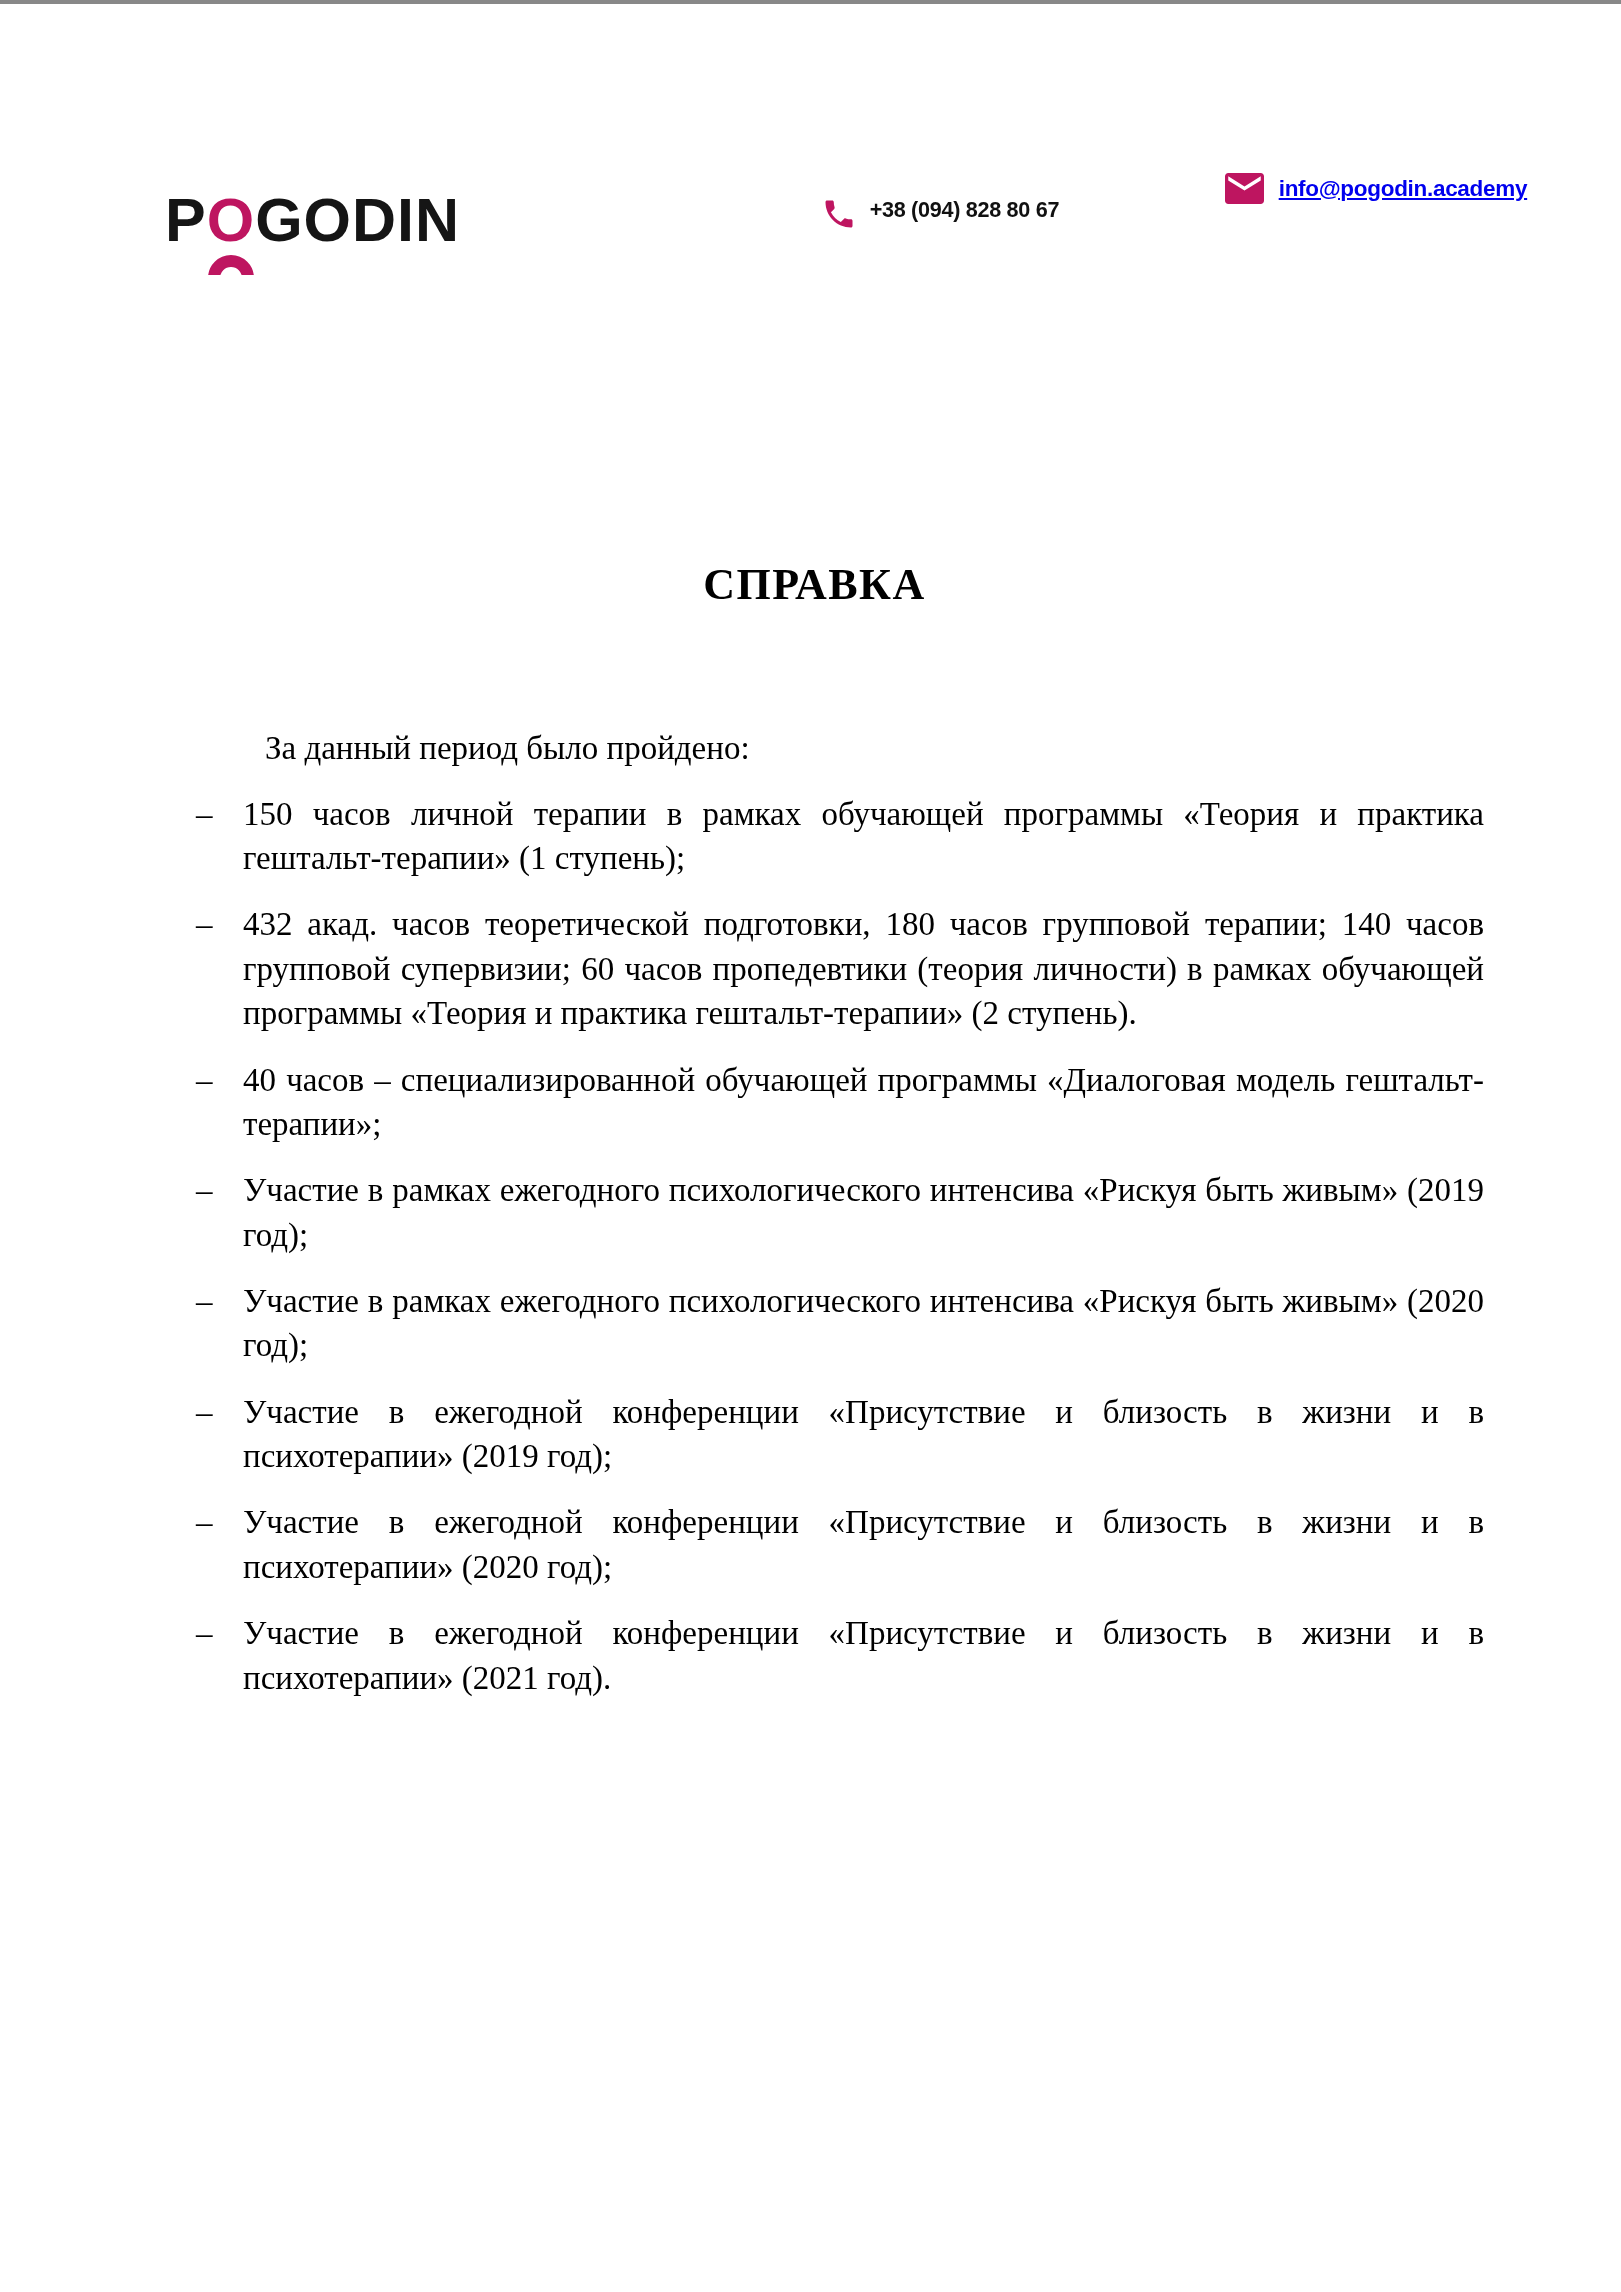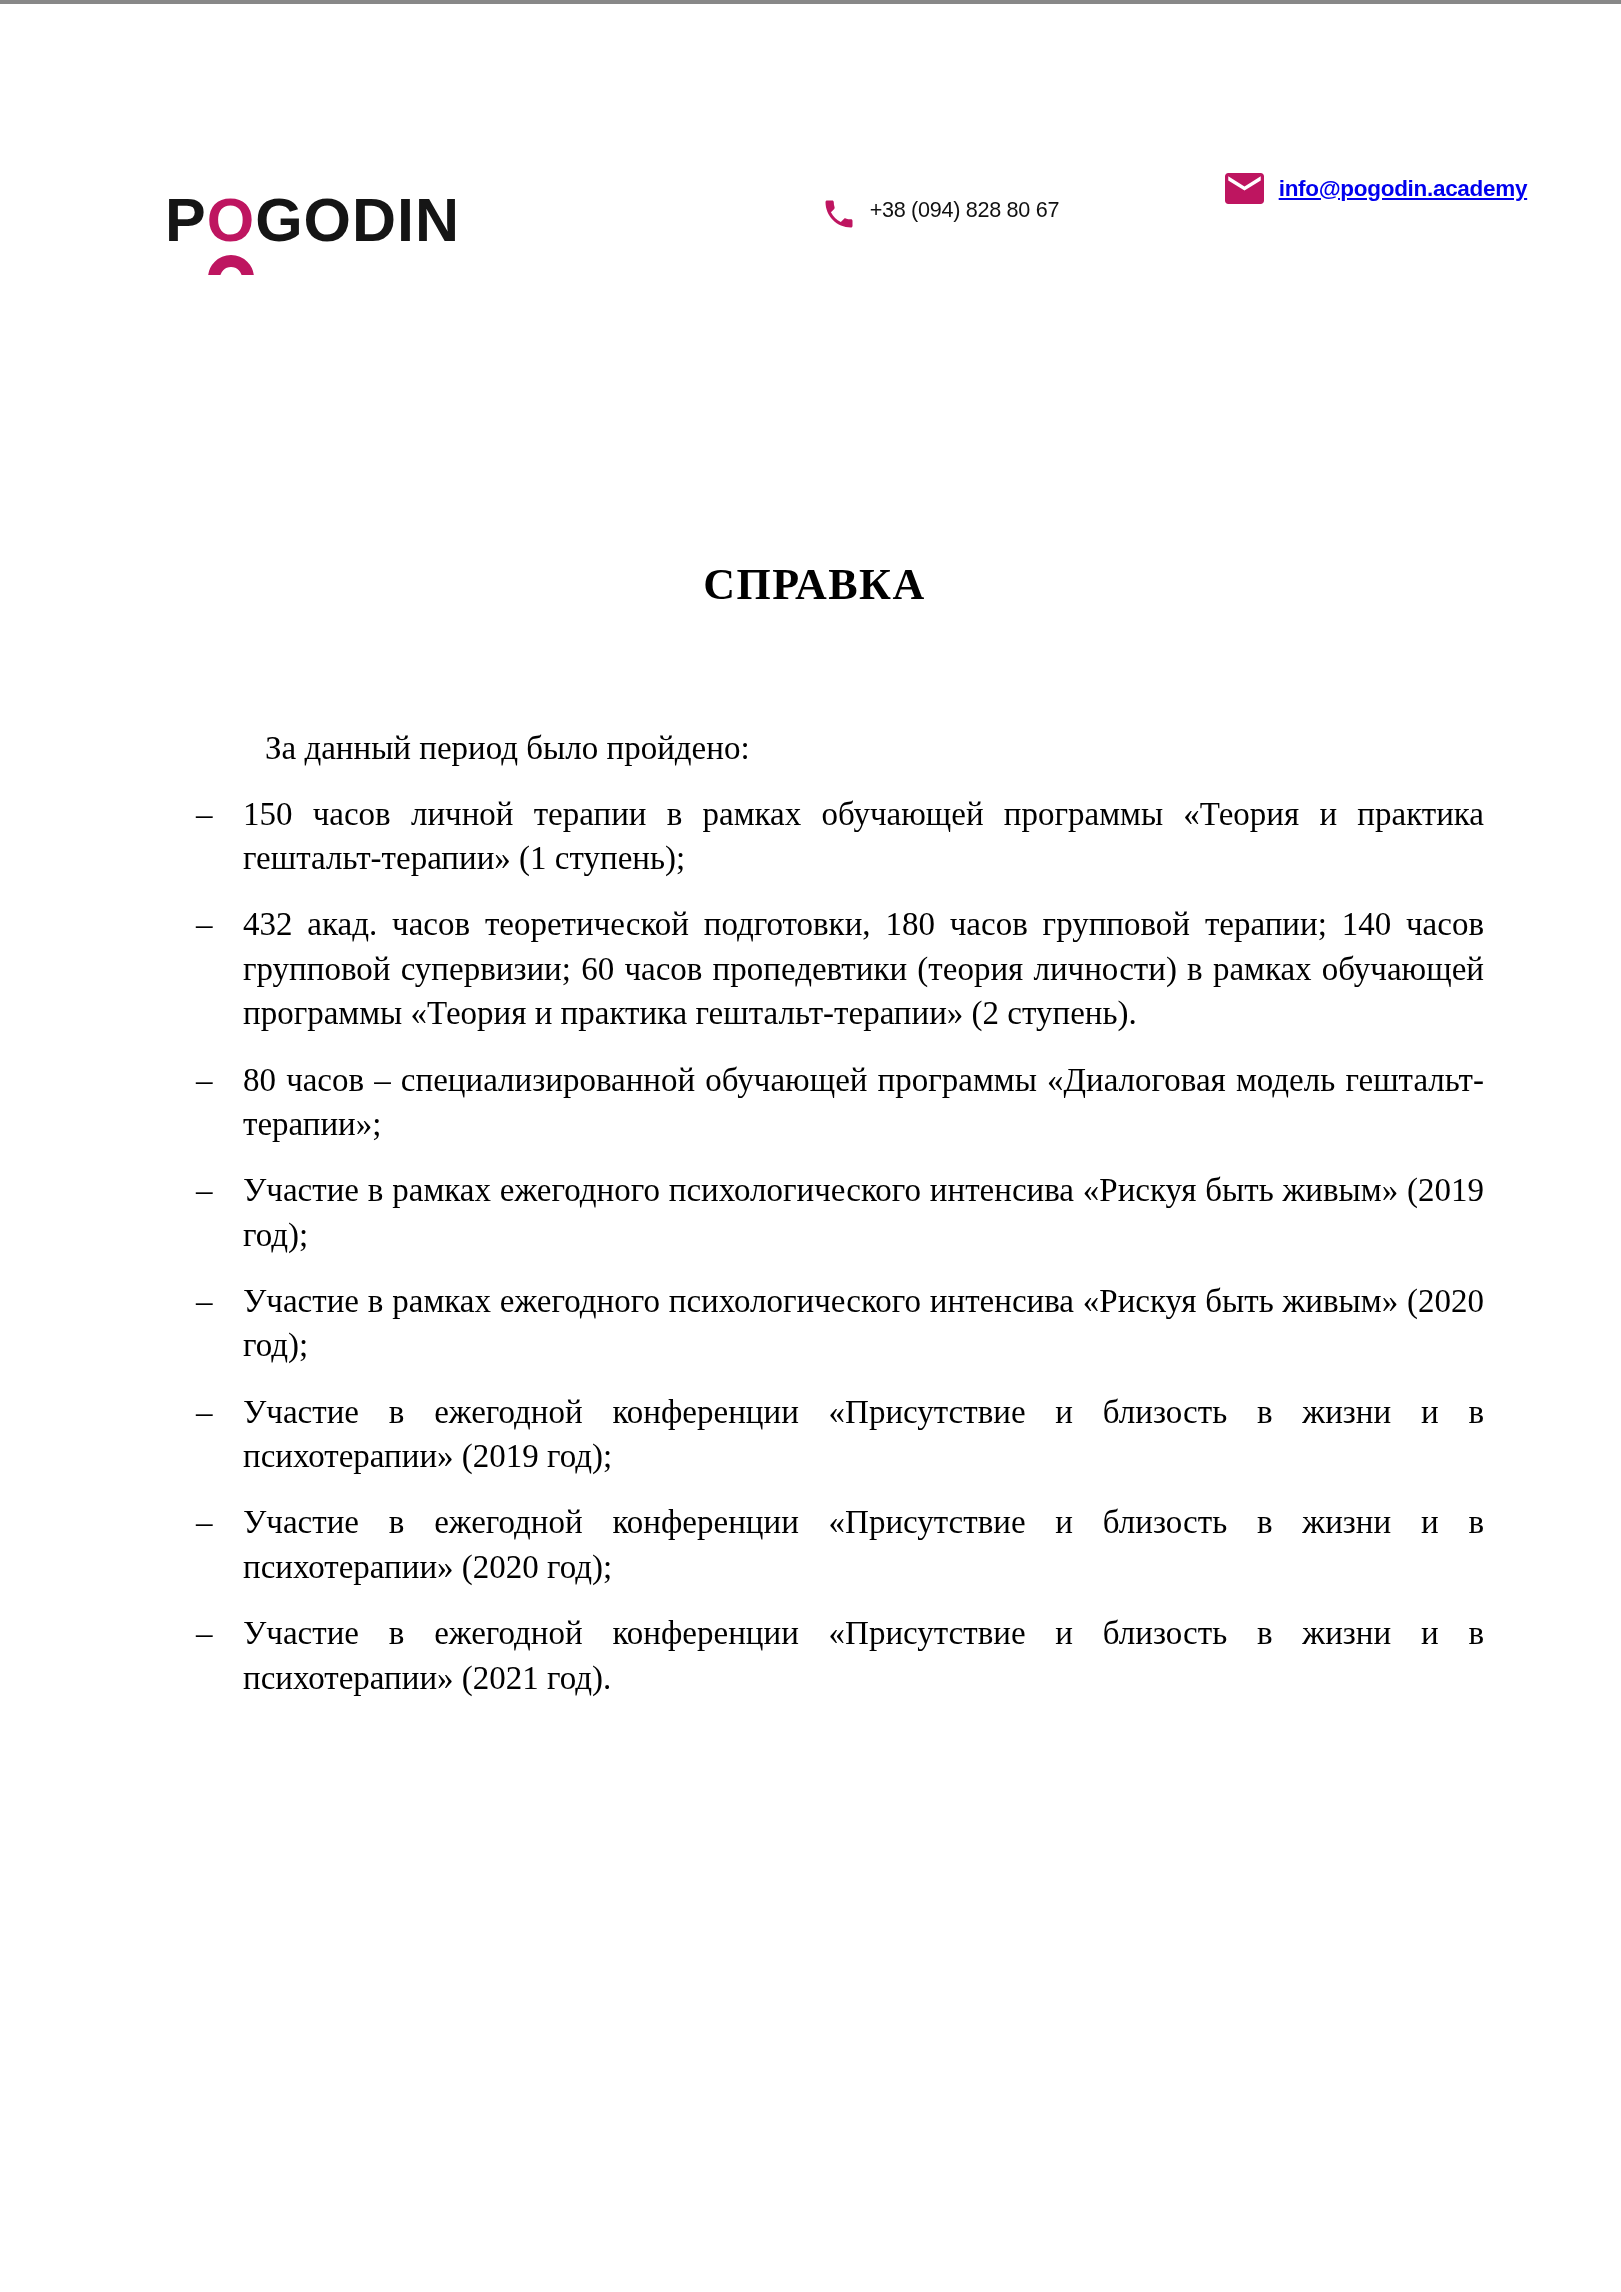--- a/index.html
+++ b/index.html
@@ -40,21 +40,21 @@
     border-radius:50%;
   }
 
   .phone-block {
     position:absolute; left:821px; top:192px;
     display:flex; align-items:center; gap:12.7px;
   }
   .phone-block svg { width:36px; height:36px; fill:var(--brand-color); flex:none; }
   .phone-number {
     font-family:"Liberation Sans", sans-serif;
-    font-weight:normal; font-size:21.6px; letter-spacing:-0.3px;
+    font-weight:bold; font-size:21.6px; letter-spacing:-0.3px;
     color:#111; position:relative; top:-3.9px;
   }
 
   .email-block {
     position:absolute; left:1189px; top:169px;
     display:flex; align-items:center; gap:14.7px;padding-left:36px;
   }
   .email-block svg { width:39px; height:31px; fill:var(--brand-color); flex:none; }
   .email-link {
     font-family:"Liberation Sans", sans-serif;
@@ -116,21 +116,21 @@
       <div class="cert-item">
         <span class="dash">–</span>
         <span class="item-text">150 часов личной терапии в рамках обучающей программы «Теория и практика гештальт-терапии» (1 ступень);</span>
       </div>
       <div class="cert-item">
         <span class="dash">–</span>
         <span class="item-text">432 акад. часов теоретической подготовки, 180 часов групповой терапии; 140 часов групповой супервизии; 60 часов пропедевтики (теория личности) в рамках обучающей программы «Теория и практика гештальт-терапии» (2 ступень).</span>
       </div>
       <div class="cert-item">
         <span class="dash">–</span>
-        <span class="item-text">80 часов – специализированной обучающей программы «Диалоговая модель гештальт-терапии»;</span>
+        <span class="item-text">40 часов – специализированной обучающей программы «Диалоговая модель гештальт-терапии»;</span>
       </div>
       <div class="cert-item">
         <span class="dash">–</span>
         <span class="item-text">Участие в рамках ежегодного психологического интенсива «Рискуя быть живым» (2019 год);</span>
       </div>
       <div class="cert-item">
         <span class="dash">–</span>
         <span class="item-text">Участие в рамках ежегодного психологического интенсива «Рискуя быть живым» (2020 год);</span>
       </div>
       <div class="cert-item">

